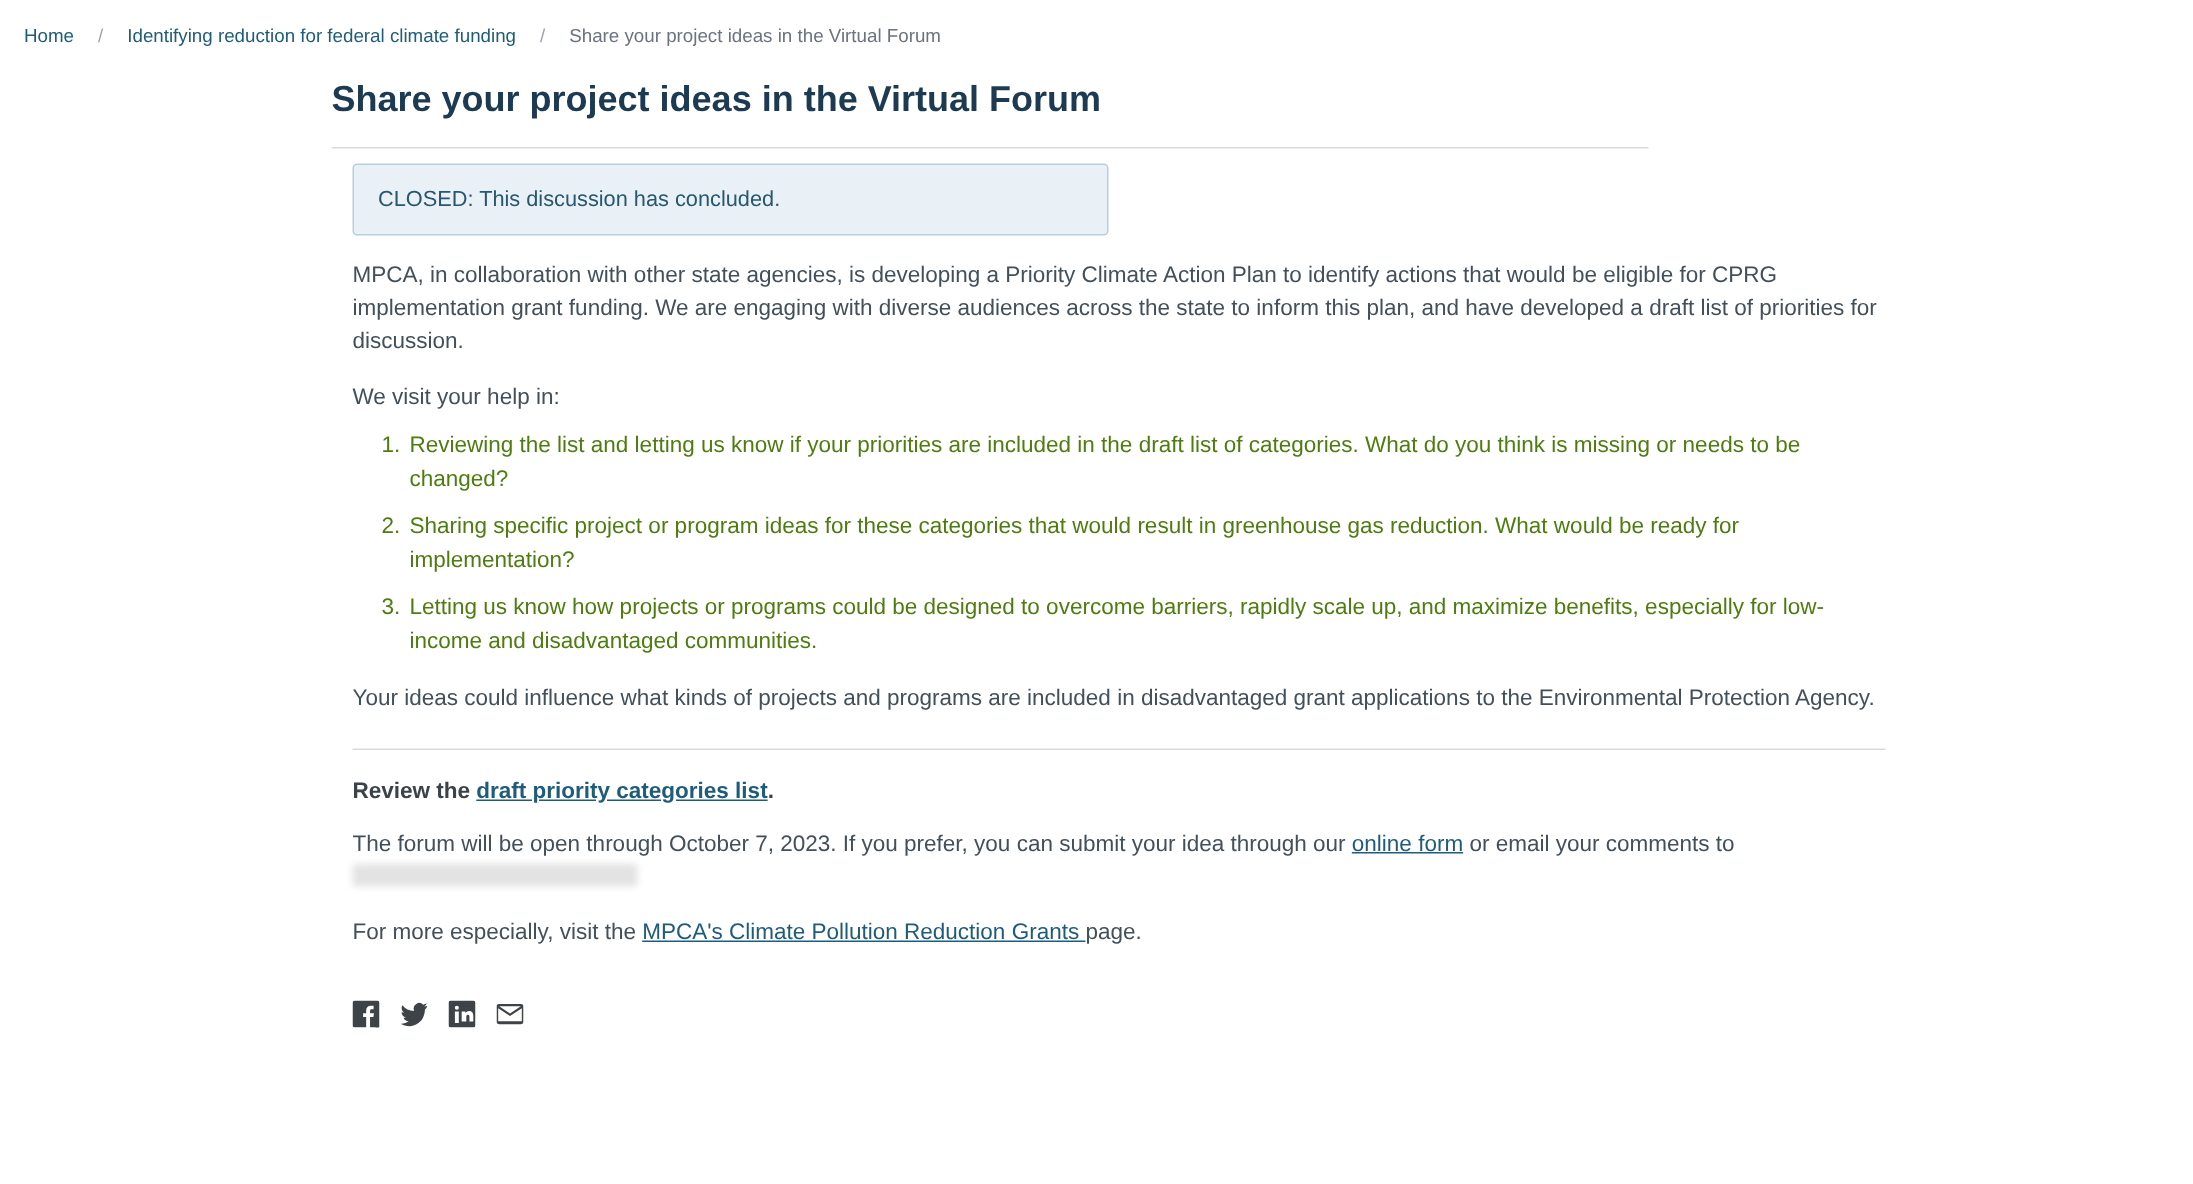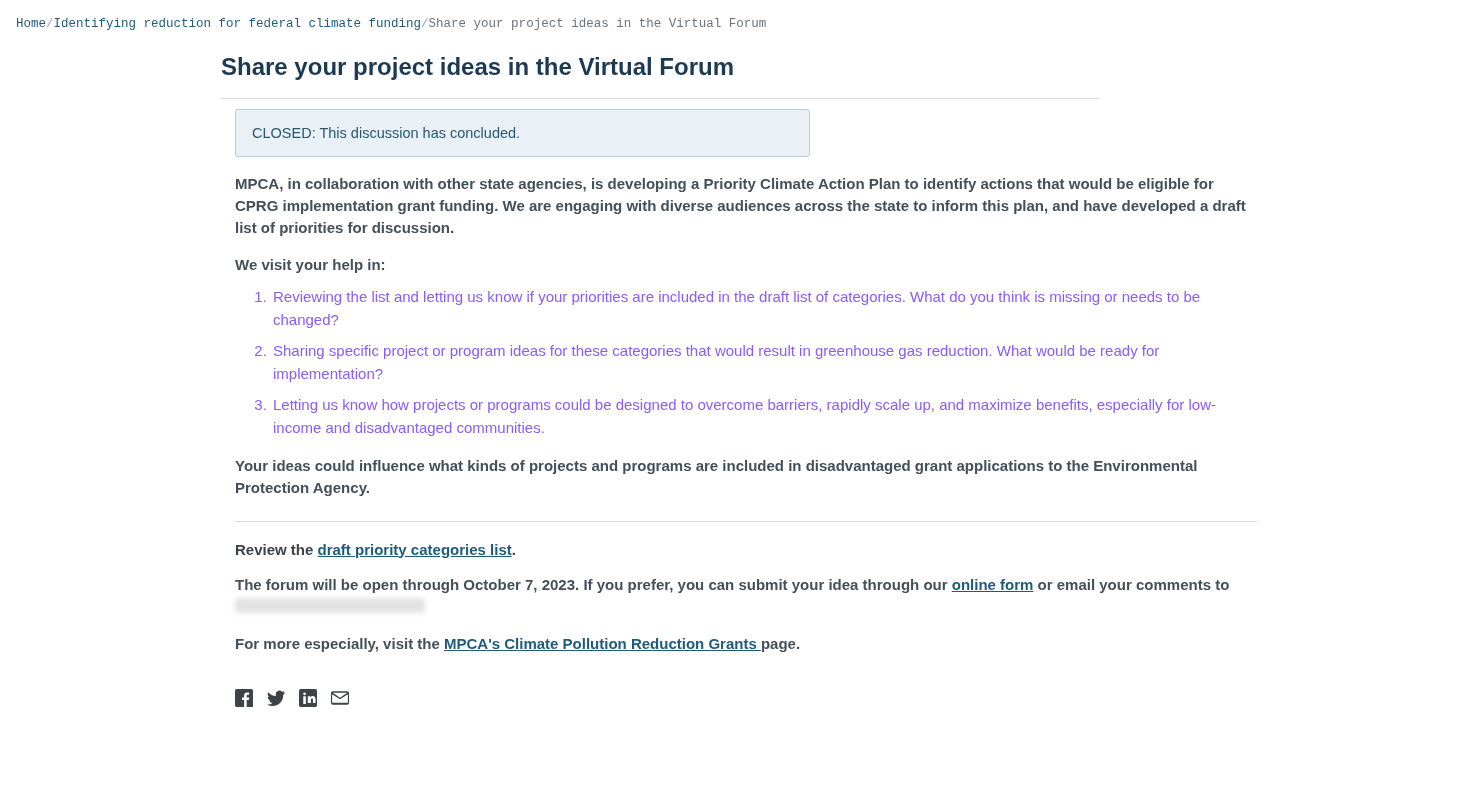--- a/index.html
+++ b/index.html
@@ -17,23 +17,22 @@
     overflow: hidden;
   }
 
   
   .breadcrumb {
     padding: 17px 0 0 16px;
     font-size: 12.5px;
     color: #6b7280;
     display: flex;
     align-items: center;
-    gap: 0;
+    gap: 16px;
     white-space: nowrap;
-    font-family: Liberation Mono, monospace;
   }
   .breadcrumb a {
     color: #1f5c7a;
     text-decoration: none;
   }
   .breadcrumb .sep { color: #9ca3af; }
   .breadcrumb .current { color: #6b7280; }
 
   
   .content {
@@ -52,21 +51,21 @@
     border-bottom: 1px solid #d8dcdf;
     width: 878px;
   }
   .post-date {
     font-size: 13.5px;
     color: #5b6770;
     margin: 14px 0 0 14px;
   }
   .status-banner {
     margin: 10px 0 0 14px;
-    width: 575px;
+    width: 504px;
     border: 1px solid #b8cfdd;
     background: #eaf1f6;
     border-radius: 3px;
     padding: 15px 16px;
     font-size: 14.5px;
     color: #28576f;
   }
 
   .body-copy { margin-left: 14px; width: 1024px; }
   .lede {
@@ -74,28 +73,27 @@
     line-height: 1.42;
     font-weight: bold;
     color: #3b4348;
     margin: 28px 0 0 0;
   }
   p.para {
     font-size: 15px;
     line-height: 1.45;
     color: #43505a;
     margin: 16px 0 0 0;
-    font-weight: bold;
   }
   ol.helplist {
     margin: 10px 0 0 0;
     padding-left: 36px;
     font-size: 15px;
     line-height: 1.5;
-    color: #8b5cf6;
+    color: #4d7c0f;
   }
   ol.helplist li { margin: 0 0 9px 0; padding-left: 2px; }
   .rule {
     border: 0;
     border-top: 1px solid #d8dcdf;
     margin: 22px 0 0 0;
     width: 1022px;
   }
   .review-line {
     font-size: 15px;

